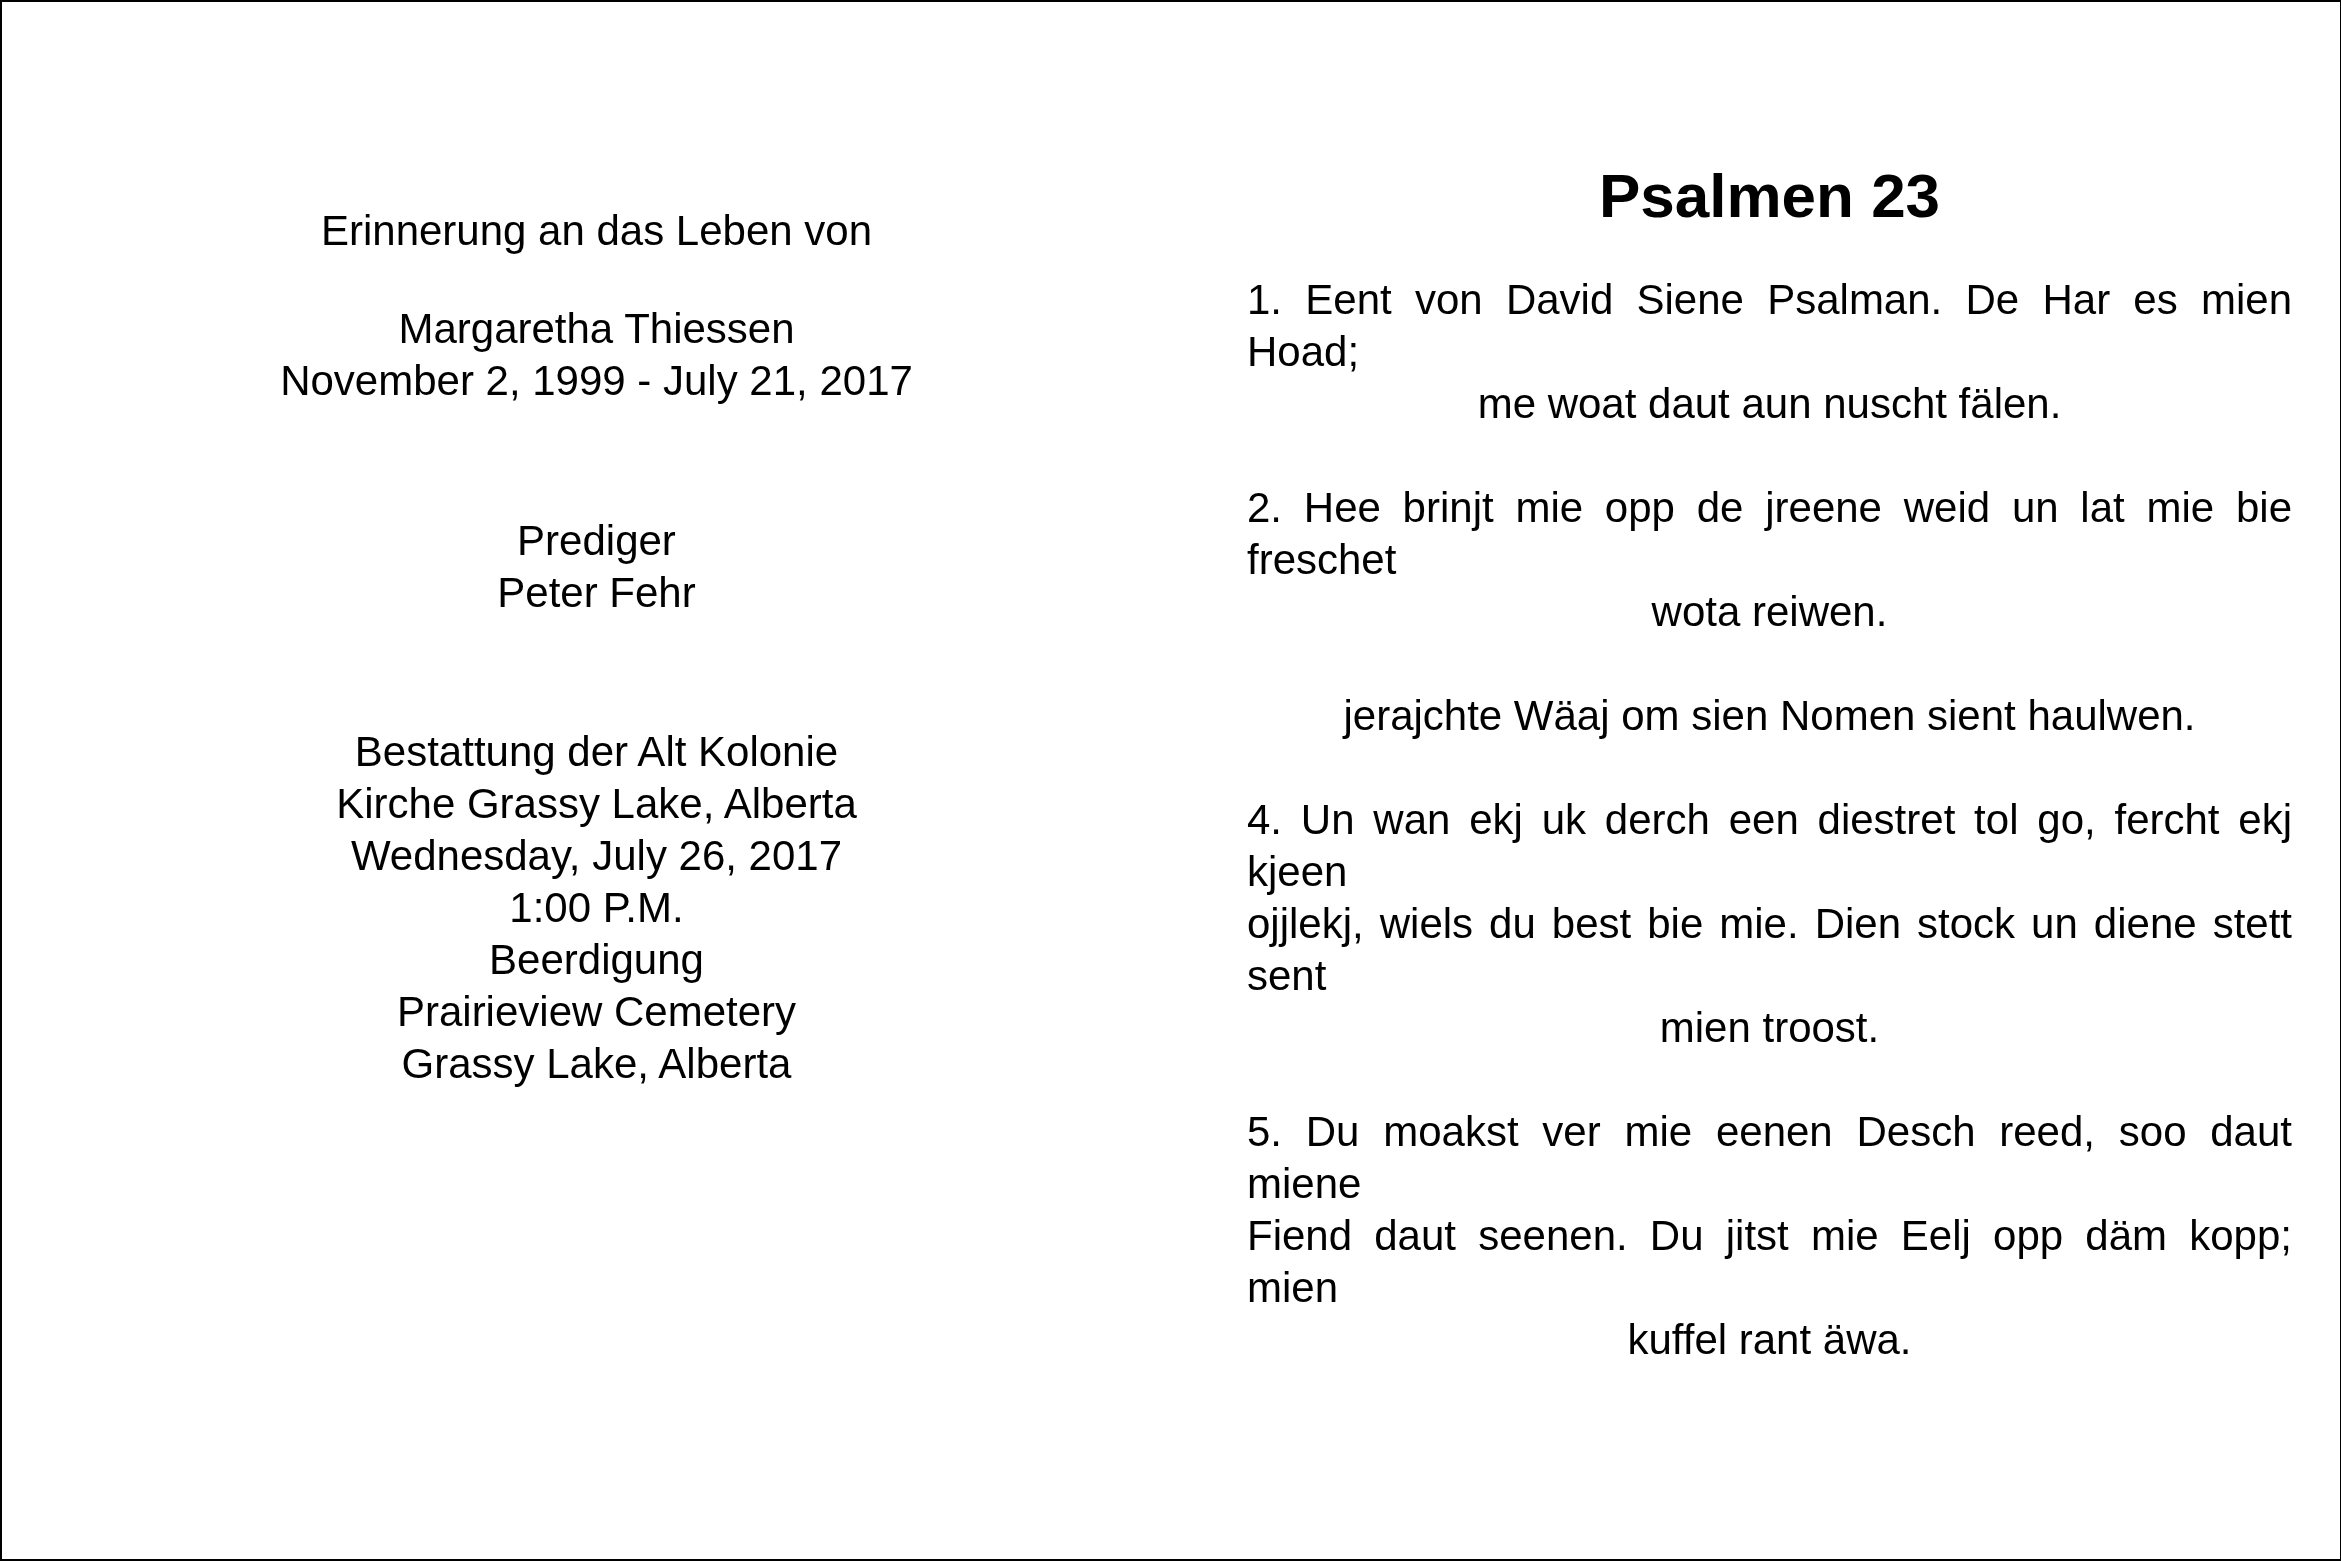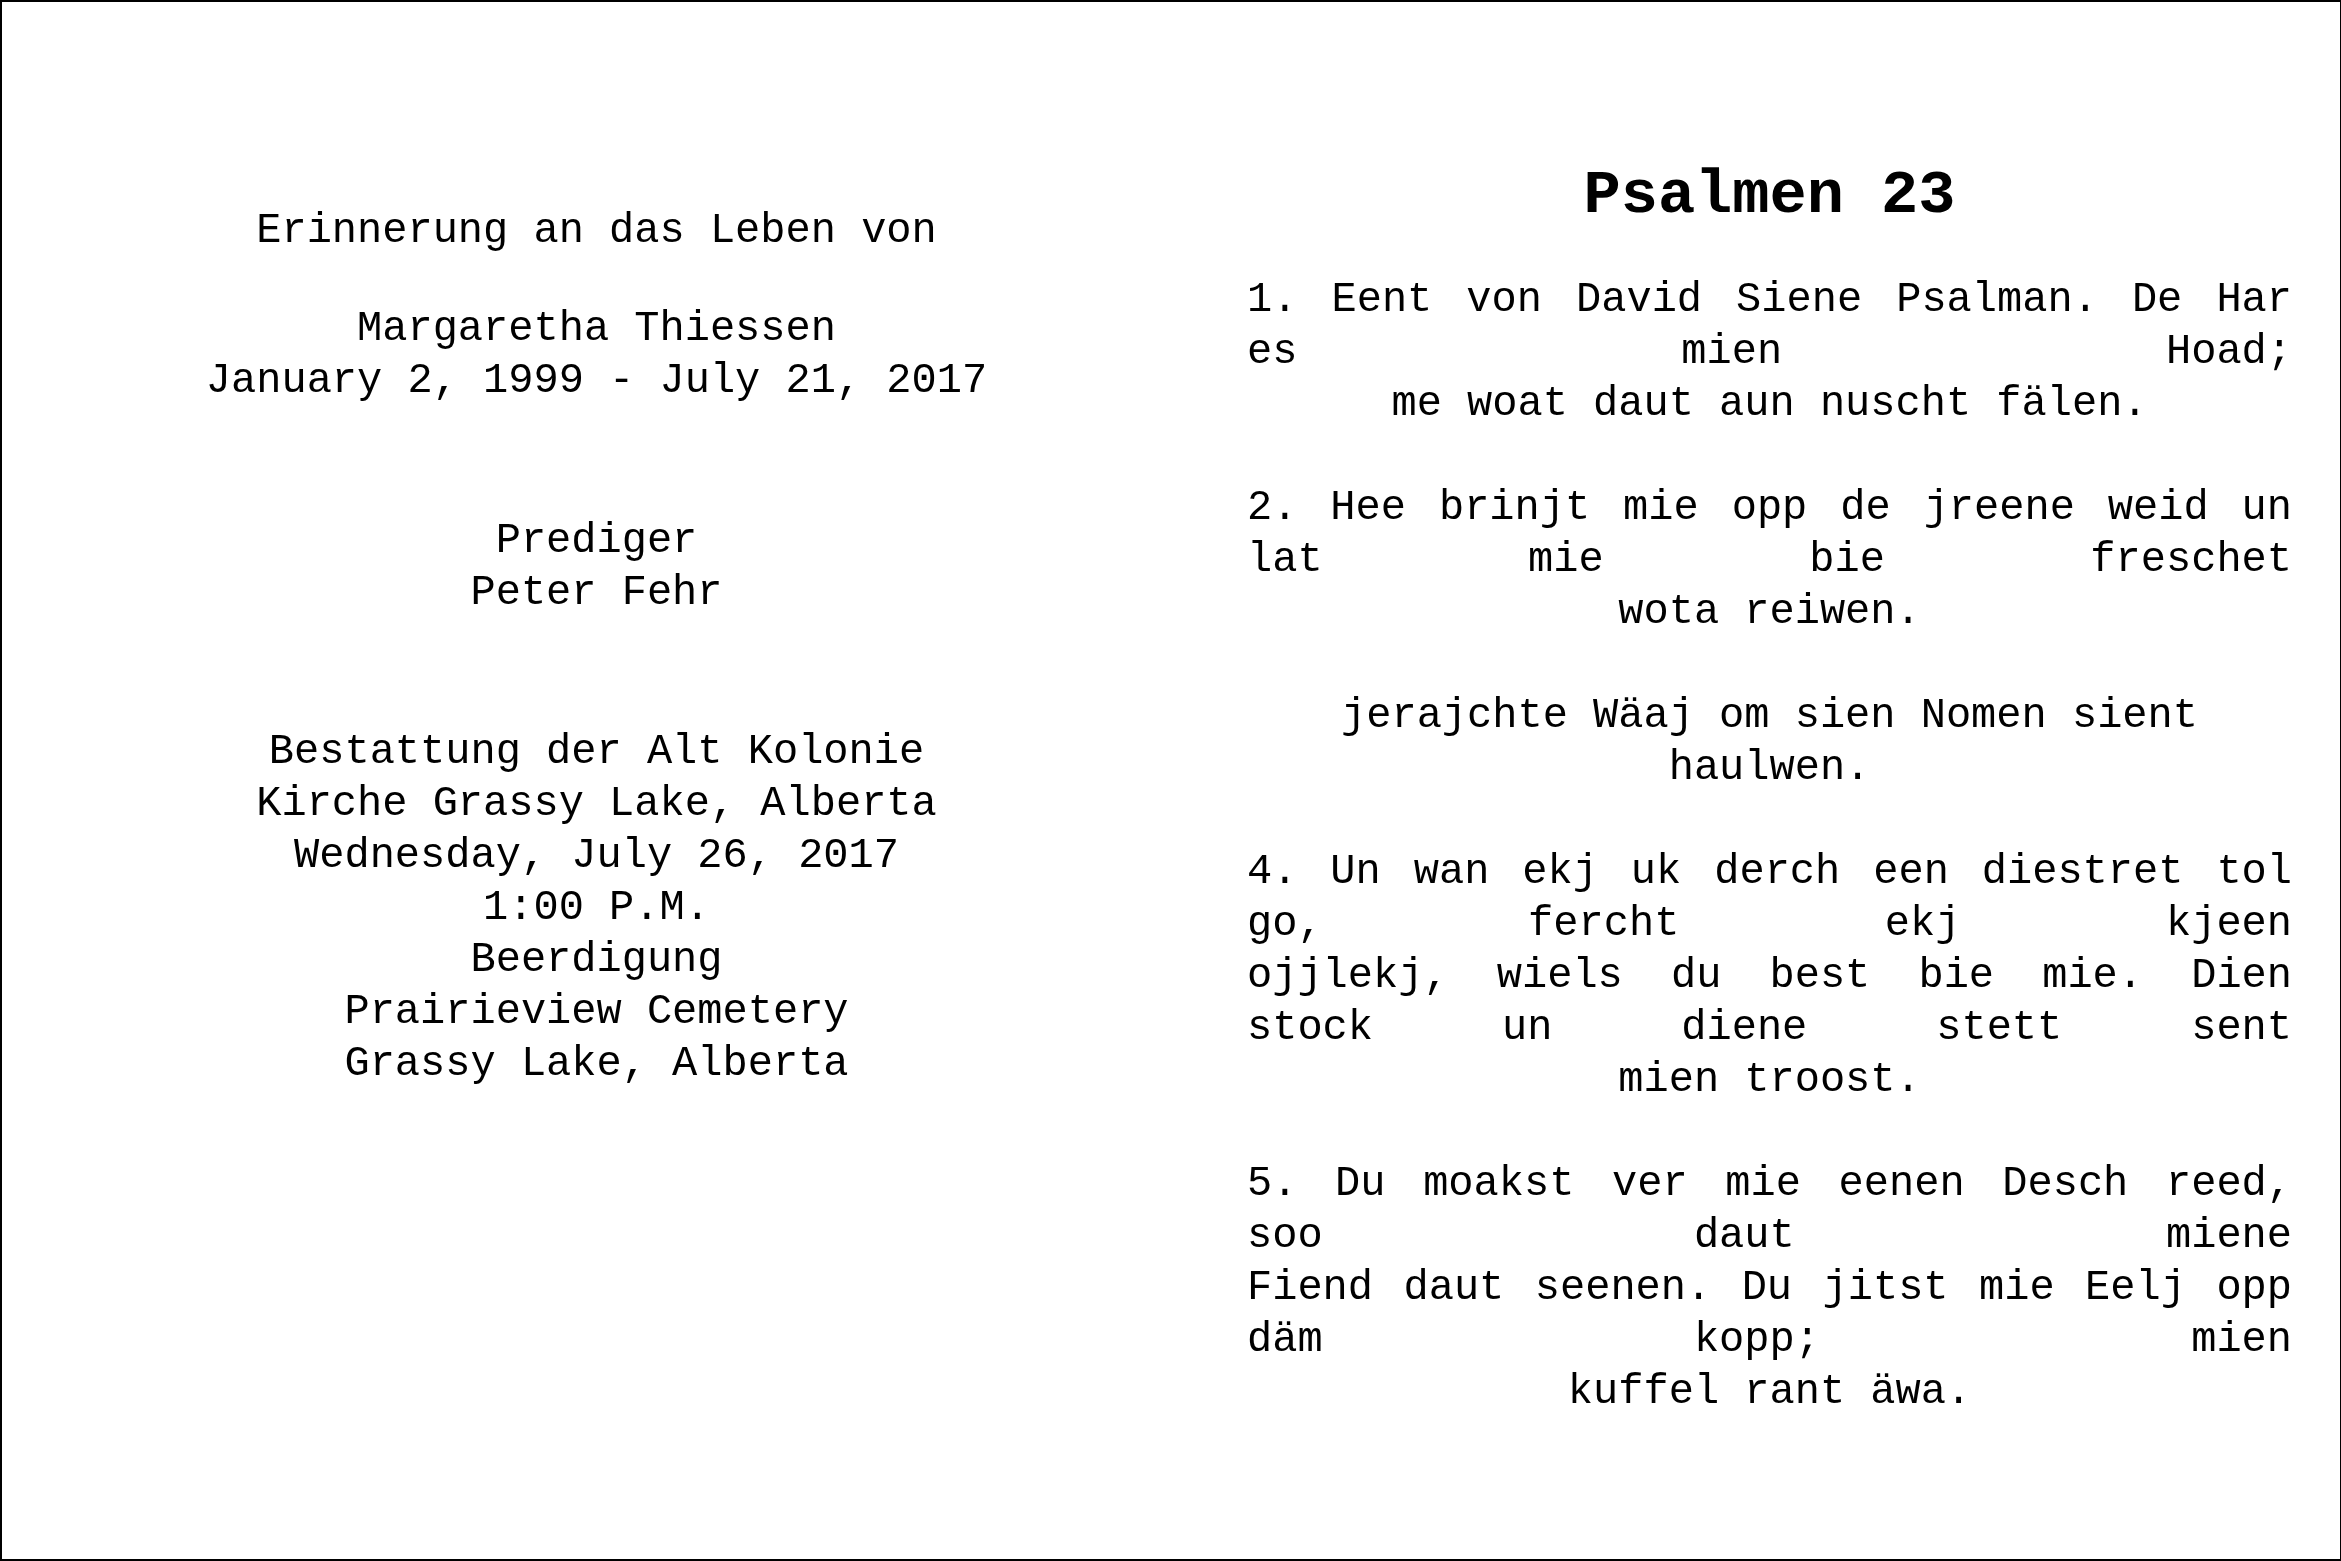--- a/index.html
+++ b/index.html
@@ -8,21 +8,21 @@
     background: #ffffff;
   }
   .sheet {
     position: relative;
     width: 2342px;
     height: 1561px;
     box-sizing: border-box;
     background: #ffffff;
     border: 2.6px solid #000000;
     overflow: hidden;
-    font-family: Liberation Mono, monospace;
+    font-family: Liberation Sans, sans-serif;
     color: #000000;
   }
   
   .left-panel {
     position: absolute;
     left: 74px;
     top: 203px;
     width: 1041px;
     text-align: center;
     font-size: 42px;
@@ -61,21 +61,21 @@
 </head>
 <body>
 
 <div class="sheet">
 
   <div class="left-panel">
     <div>Erinnerung an das Leben von</div>
 
     <div class="group-name">
       <div>Margaretha Thiessen</div>
-      <div>January 2, 1999 - July 21, 2017</div>
+      <div>November 2, 1999 - July 21, 2017</div>
     </div>
 
     <div class="group-officiant">
       <div>Prediger</div>
       <div>Peter Fehr</div>
     </div>
 
     <div class="group-service">
       <div>Bestattung der Alt Kolonie</div>
       <div>Kirche Grassy Lake, Alberta</div>

